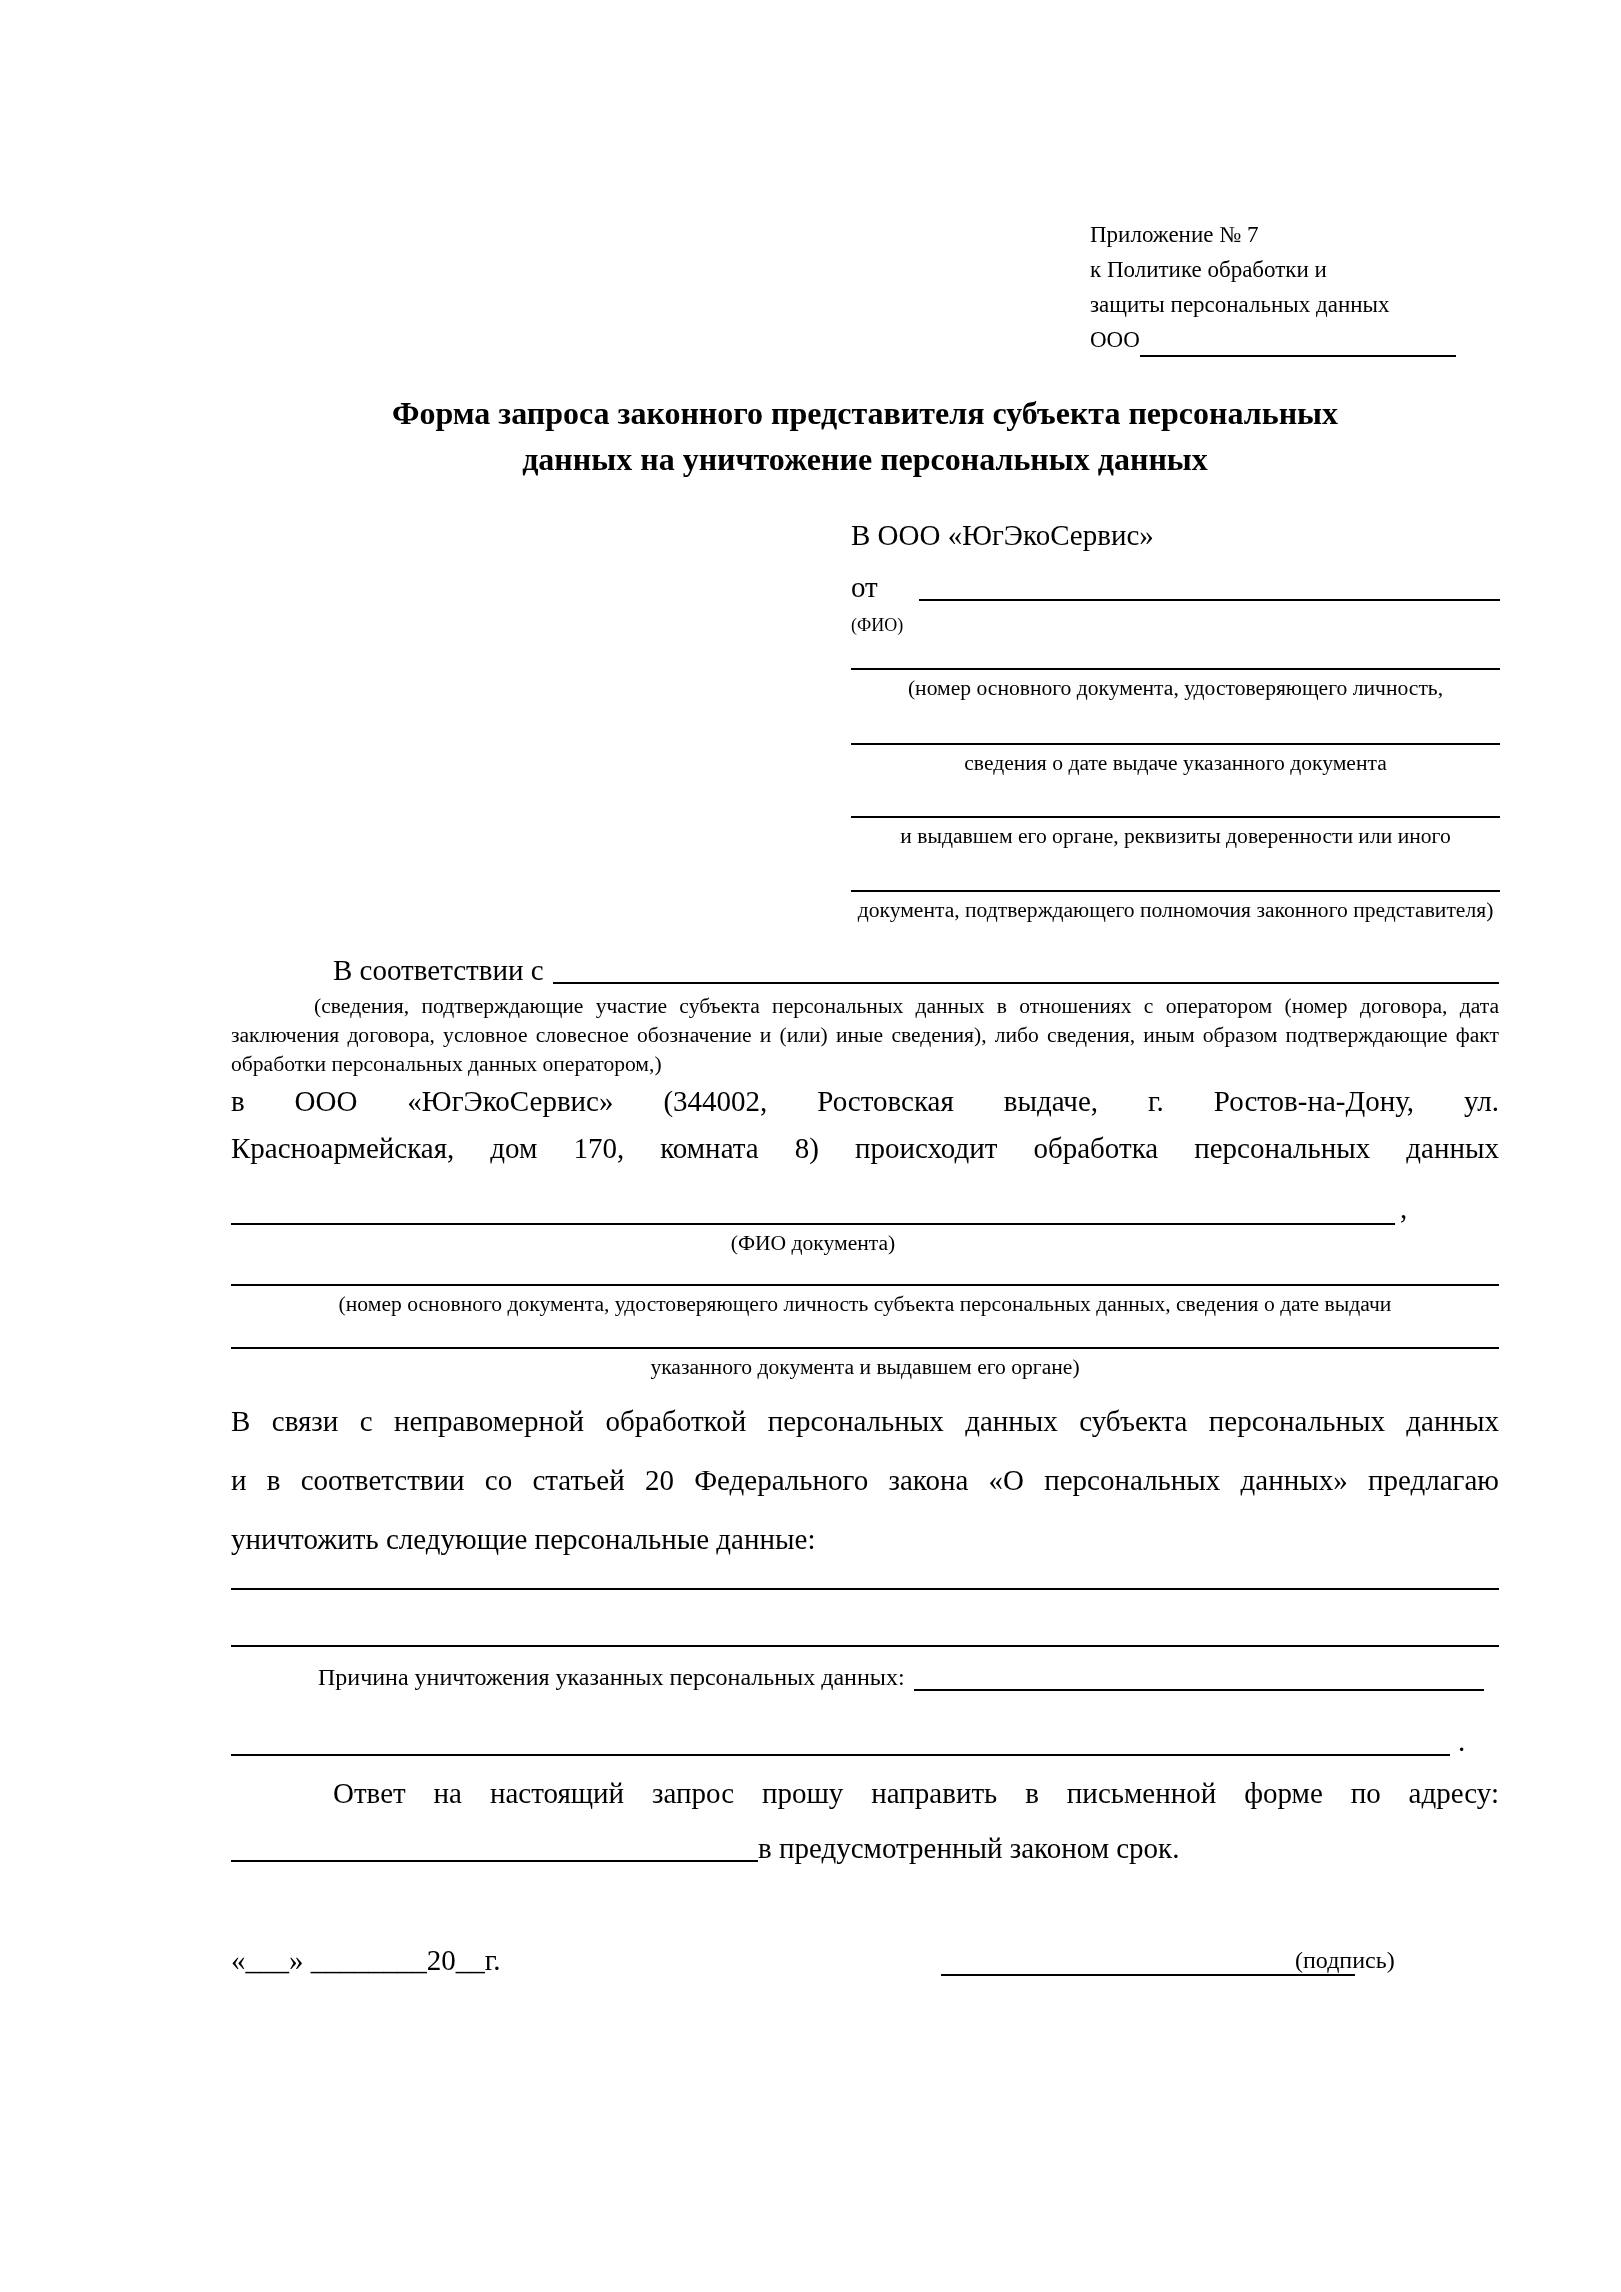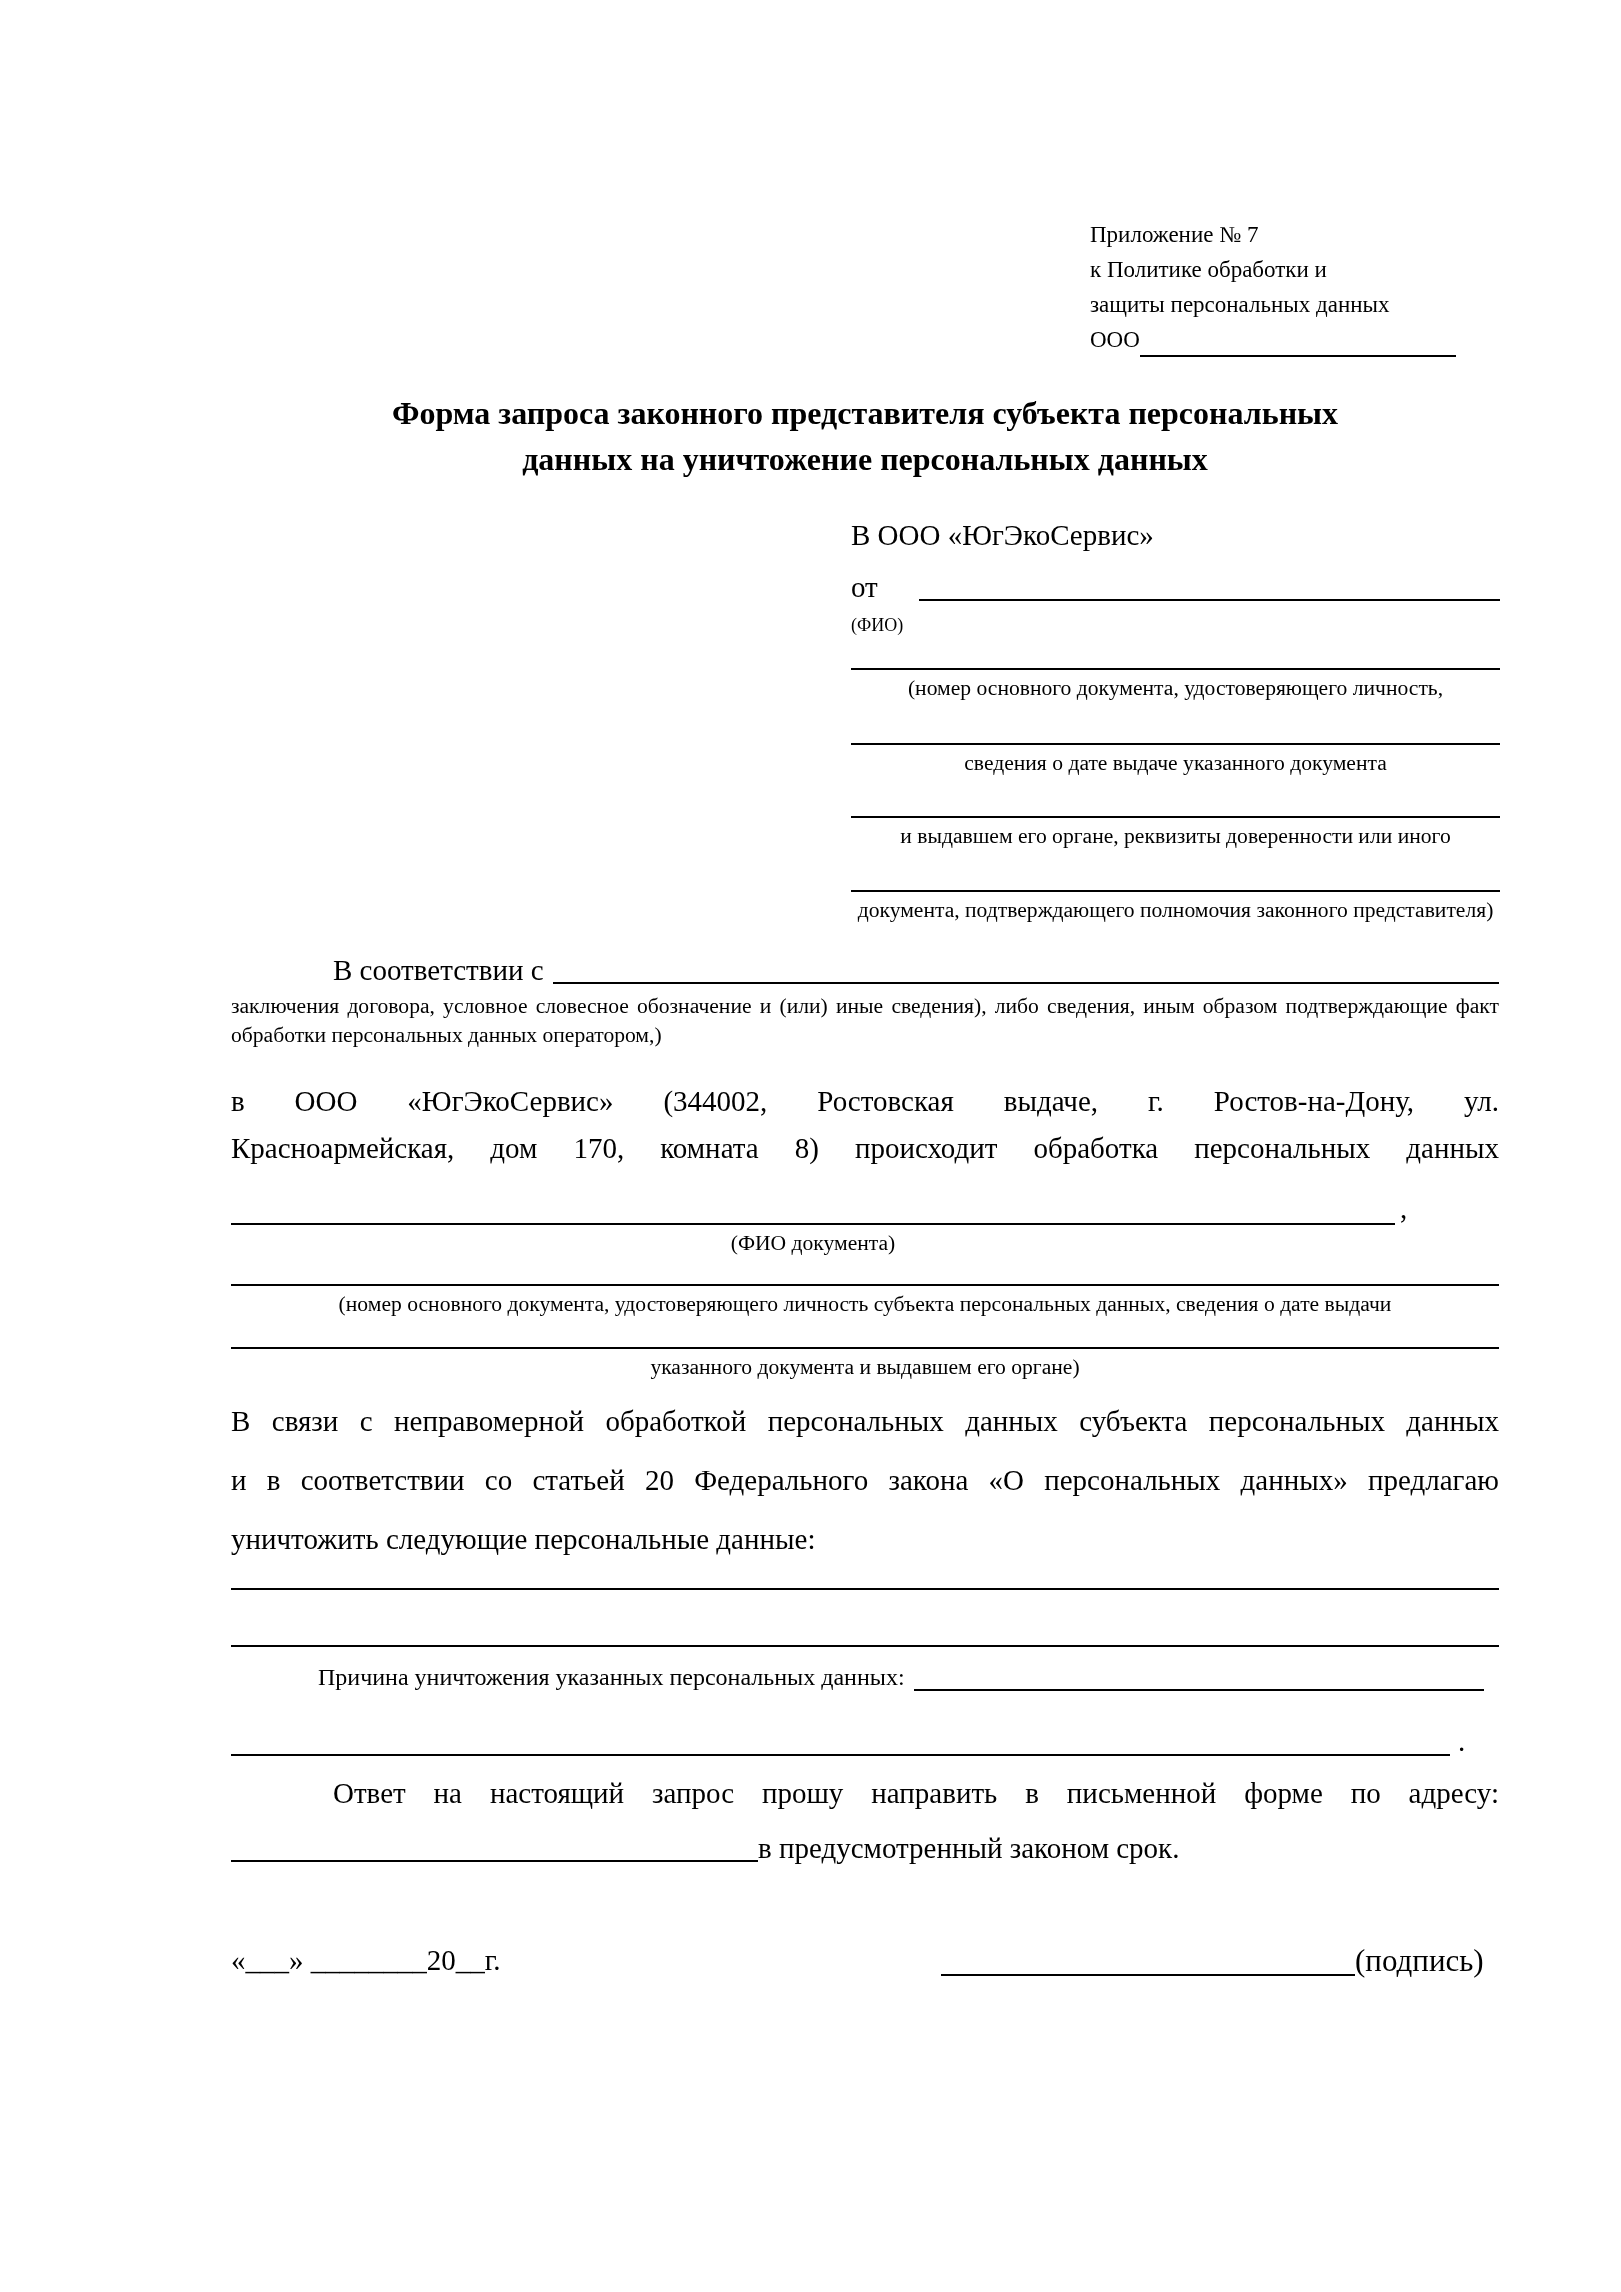--- a/index.html
+++ b/index.html
@@ -56,21 +56,21 @@
   .reason-row .lbl { white-space: nowrap; padding-left: 102px; }
   .period { left: 1458px; top: 1725px; font-size: 29px; }
   .answer { left: 231px; top: 1776px; width: 1268px; font-size: 29px; line-height: 35px; text-indent: 102px; }
   .srok-row { left: 231px; top: 1831px; width: 1268px; display: flex; font-size: 29px; line-height: 35px; }
   .srok-fill { flex: 0 0 527px; border-bottom: 2.9px solid #000; height: 29px; }
   .srok-row .txt { white-space: nowrap; }
 
   
   .date-line { left: 231px; top: 1943px; font-size: 29px; line-height: 35px; white-space: nowrap; }
   .sig-rule { left: 941px; top: 1974px; width: 414px; border-top: 2.9px solid #000; height: 0; }
-  .sig-cap { left: 1355px; top: 1943px; font-size: 31px; line-height: 35px; white-space: nowrap; }
+  .sig-cap { left: 1295px; top: 1943px; font-size: 24px; line-height: 35px; white-space: nowrap; }
 </style>
 </head>
 <body>
 
 <div class="page">
 
   <div class="abs appendix">
     <div>Приложение № 7</div>
     <div>к Политике обработки и</div>
     <div>защиты персональных данных</div>
@@ -104,20 +104,21 @@
 
   <div class="abs fline" style="top:890px"></div>
   <div class="abs cap fcap" style="top:898px">документа, подтверждающего полномочия законного представителя)</div>
 
   <div class="abs acc-row">
     <span class="lbl">В соответствии с</span>
     <span class="fill"></span>
   </div>
 
   <div class="abs note">
+    <div class="l1 jl">(сведения, подтверждающие участие субъекта персональных данных в отношениях с оператором (номер договора, дата</div>
     <div class="jl">заключения договора, условное словесное обозначение и (или) иные сведения), либо сведения, иным образом подтверждающие факт</div>
     <div>обработки персональных данных оператором,)</div>
   </div>
 
   <div class="abs bodypar">
     <div class="jl">в ООО «ЮгЭкоСервис» (344002, Ростовская выдаче, г. Ростов-на-Дону, ул.</div>
     <div class="jl">Красноармейская, дом 170, комната 8) происходит обработка персональных данных</div>
   </div>
 
   <div class="abs subj-rule"></div>

